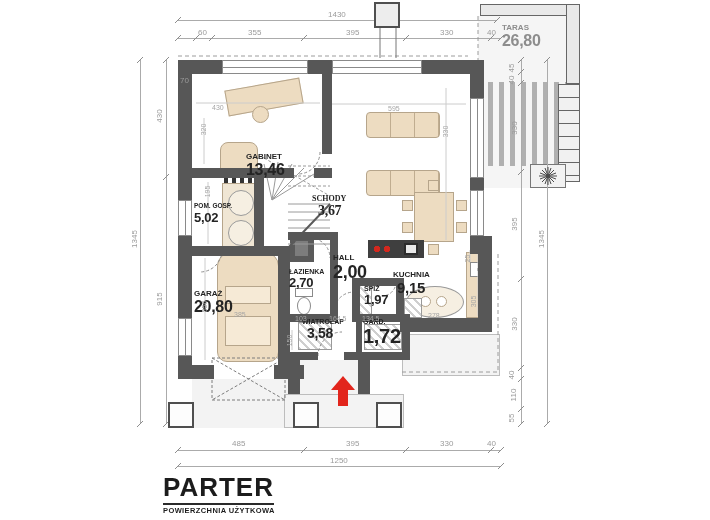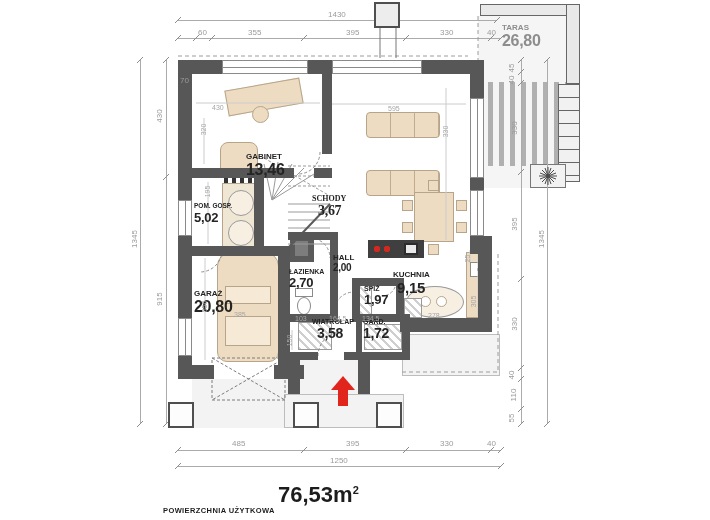--- a/index.html
+++ b/index.html
@@ -205,21 +205,21 @@
   <div class="rlabel" style="left:246px;top:128px;margin-top:25px;">
     <div class="rn">GABINET</div>
     <div class="ra" style="font-size:16px;">13,46</div>
   </div>
   <div class="rlabel" style="left:312px;top:195px;font-family:Liberation Serif, serif;">
     <div class="rn">SCHODY</div>
     <div class="ra" style="font-size:14px;margin-left:6px;">3,67</div>
   </div>
   <div class="rlabel" style="left:333px;top:254px;">
     <div class="rn">HALL</div>
-    <div class="ra" style="font-size:10px;">2,00</div>
+    <div class="ra" style="font-size:18px;">2,00</div>
   </div>
   <div class="rlabel" style="left:289px;top:268px;">
     <div class="rn" style="font-size:7px;">ŁAZIENKA</div>
     <div class="ra" style="font-size:13px;">2,70</div>
   </div>
   <div class="rlabel" style="left:194px;top:203px;">
     <div class="rn" style="font-size:6.5px;">POM. GOSP.</div>
     <div class="ra" style="font-size:13px;">5,02</div>
   </div>
   <div class="rlabel" style="left:194px;top:290px;">
@@ -227,27 +227,27 @@
     <div class="ra" style="font-size:16px;">20,80</div>
   </div>
   <div class="rlabel" style="left:393px;top:271px;">
     <div class="rn">KUCHNIA</div>
     <div class="ra" style="font-size:15px;margin-left:4px;">9,15</div>
   </div>
   <div class="rlabel" style="left:364px;top:285px;">
     <div class="rn" style="font-size:7px;">SPIŻ</div>
     <div class="ra" style="font-size:13px;">1,97</div>
   </div>
-  <div class="rlabel" style="left:312px;top:318px;">
+  <div class="rlabel" style="left:302px;top:318px;">
     <div class="rn" style="font-size:7px;">WIATROŁAP</div>
     <div class="ra" style="font-size:14px;margin-left:5px;">3,58</div>
   </div>
   <div class="rlabel" style="left:363px;top:318px;">
     <div class="rn" style="font-size:7px;">GARD.</div>
-    <div class="ra" style="font-size:14px;">1,72</div>
+    <div class="ra" style="font-size:20px;">1,72</div>
   </div>
   <div class="rlabel gray" style="left:502px;top:24px;">
     <div class="rn" style="color:#8d8d8d;">TARAS</div>
     <div class="ra" style="font-size:16px;color:#8d8d8d;">26,80</div>
   </div>
 
   <div class="dim" style="left:328px;top:11px;">1430</div>
   <div class="dim" style="left:180px;top:29px;margin-top:48px;">70</div>
   <div class="dim" style="left:198px;top:29px;">60</div>
   <div class="dim" style="left:248px;top:29px;">355</div>
@@ -280,16 +280,16 @@
   <div class="idim v" style="left:199px;top:303px;">550</div>
   <div class="idim" style="left:234px;top:311px;">385</div>
   <div class="idim" style="left:295px;top:315px;">103</div>
   <div class="idim" style="left:329px;top:315px;">164,5</div>
   <div class="idim" style="left:362px;top:315px;">134,5</div>
   <div class="idim" style="left:428px;top:312px;">278</div>
   <div class="idim v" style="left:468px;top:298px;">305</div>
   <div class="idim v" style="left:464px;top:255px;">25</div>
   <div class="idim v" style="left:284px;top:337px;">150</div>
 
+  <div class="title-main" style="left:163px;top:474px;">PARTER</div>
   <div class="title-sub" style="left:163px;top:506px;">POWIERZCHNIA UŻYTKOWA</div>
-  <div class="title-area" style="left:278px;top:484px;"><span>76,53m</span><sup>2</sup></div>
 
 </div>
 
 </body></html>

